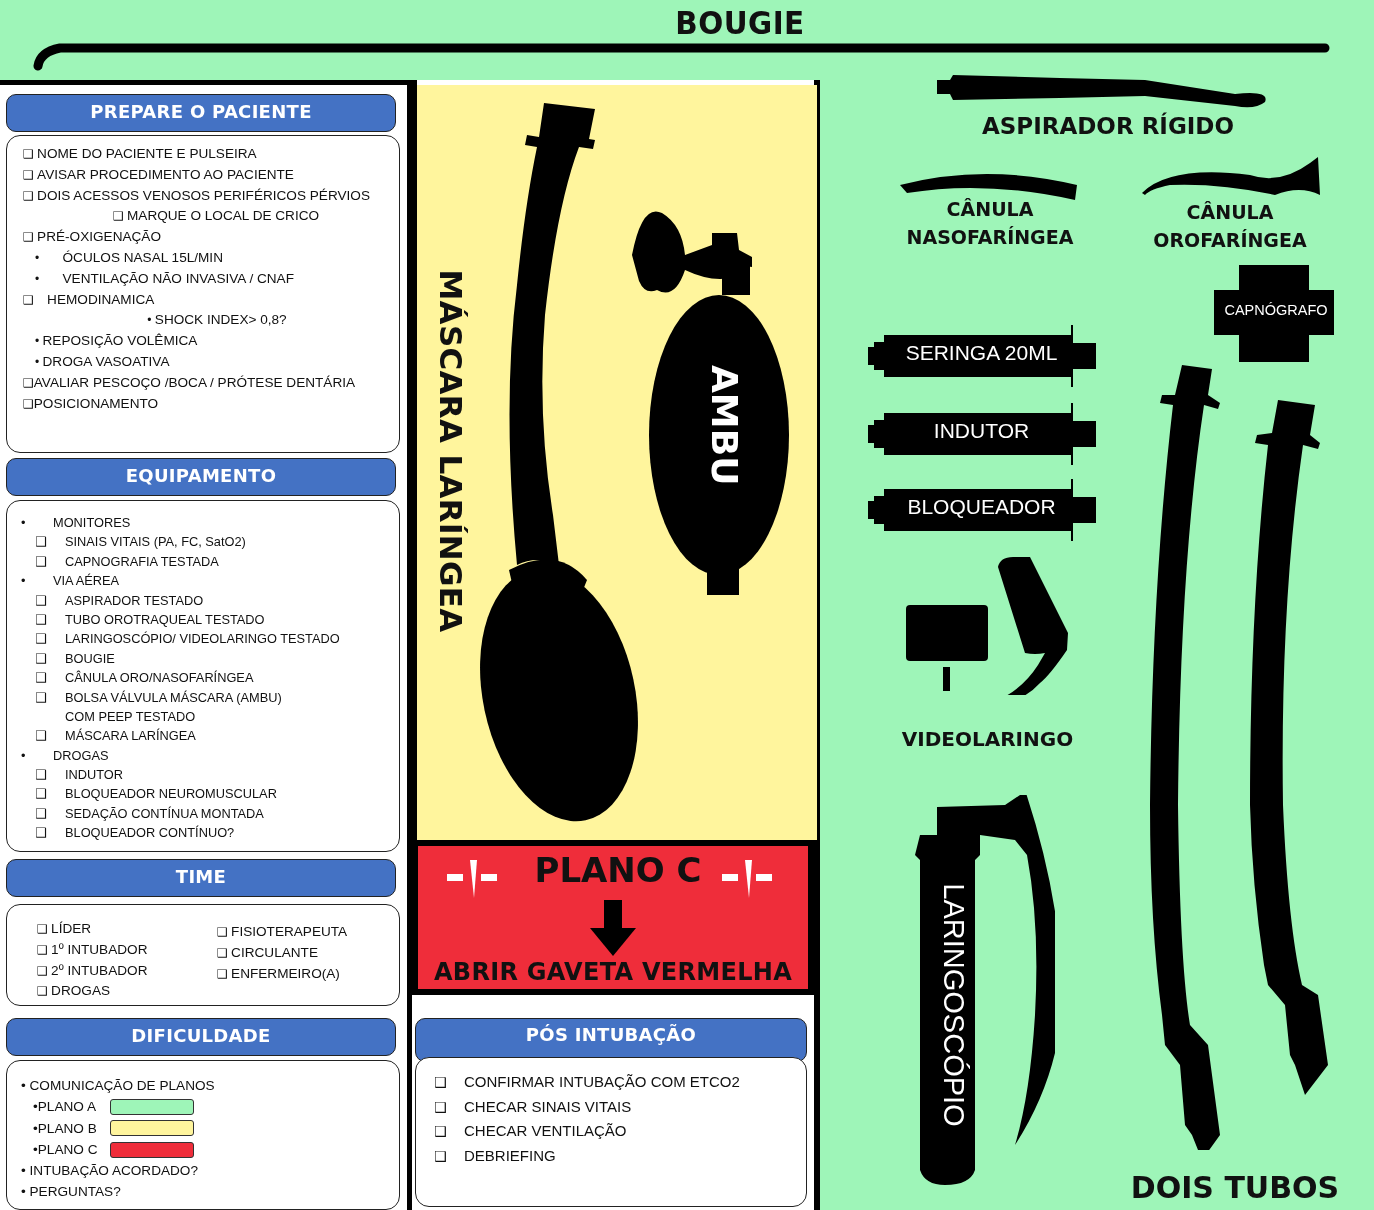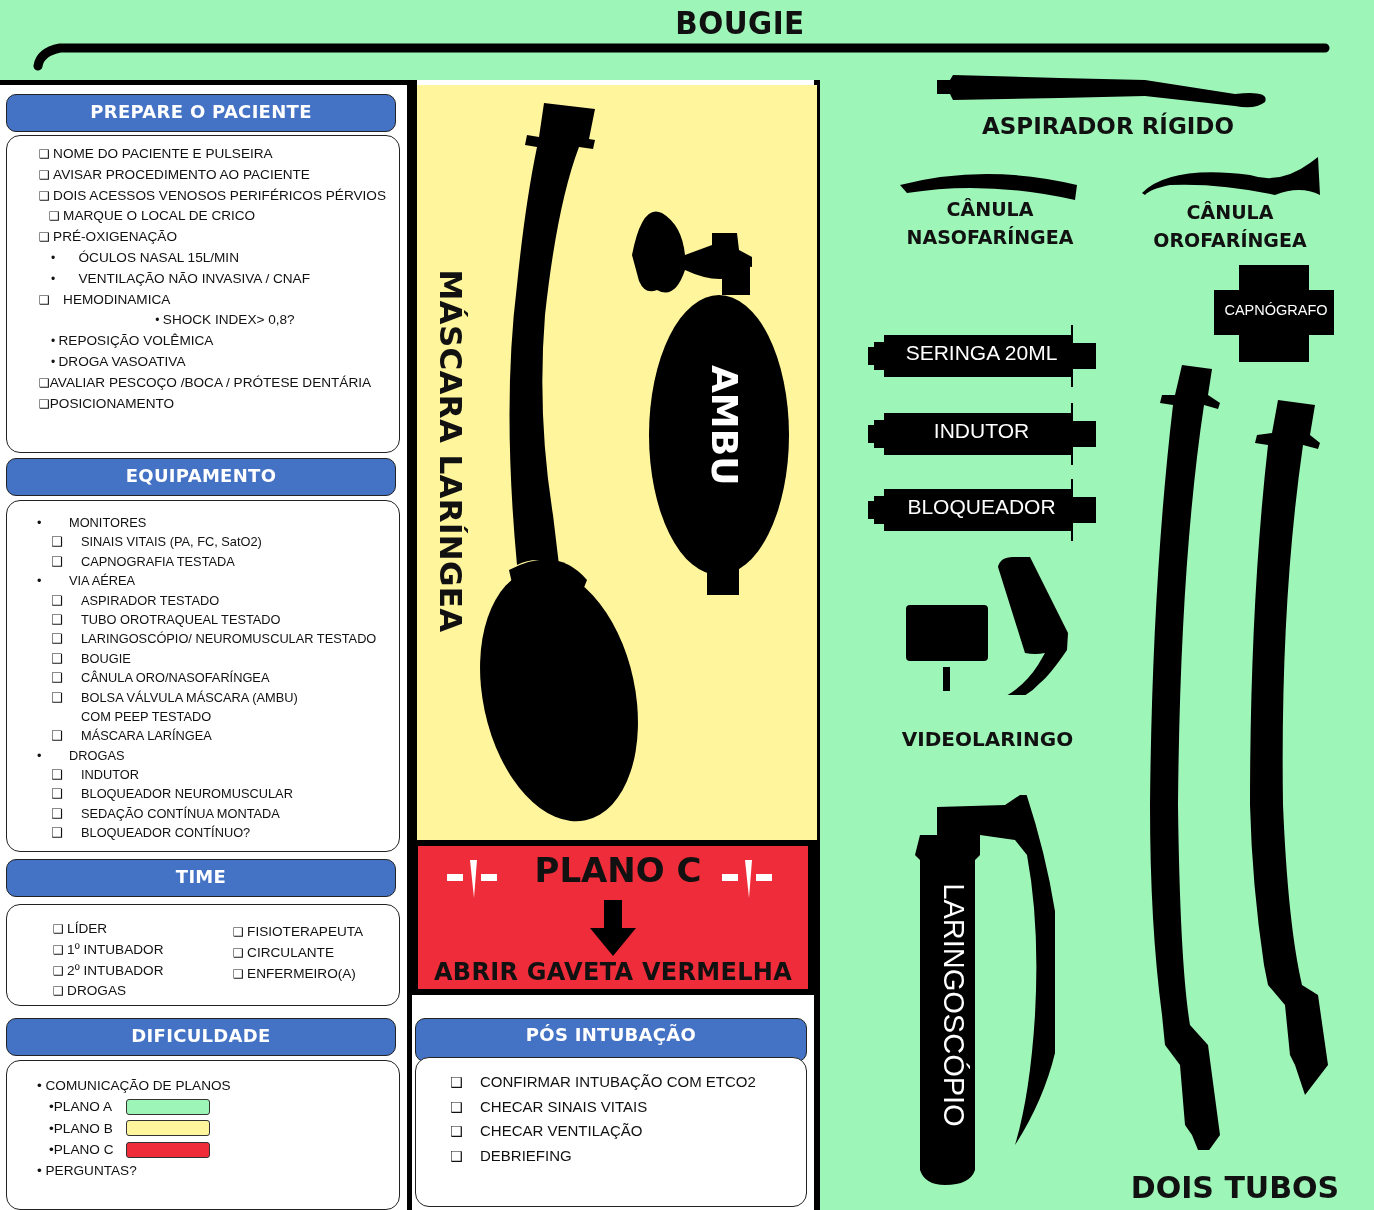--- a/index.html
+++ b/index.html
@@ -8,21 +8,21 @@
   .abs { position: absolute; }
 
   
   #bougie-title { left: 0; width: 1480px; top: 4px; text-align: center; font-weight: bold; font-size: 32px; letter-spacing: 0.5px; font-family: "DejaVu Sans", sans-serif; transform: scaleX(0.92); transform-origin: 740px 0; }
   #bougie-shape { left: 30px; top: 36px; }
 
   
   #left-col { left: 0; top: 80px; width: 412px; height: 1130px; background: #fff; border-top: 5px solid #000; border-right: 5px solid #000; }
   .sec-head { position: absolute; left: 6px; width: 390px; height: 38px; background: #4472c4; border: 1.5px solid #222; border-radius: 10px; color: #fff; font-weight: bold; font-size: 18px; text-align: center; line-height: 34px; font-family: "DejaVu Sans", sans-serif; letter-spacing: 0.3px; }
   .sec-box { position: absolute; left: 6px; width: 394px; background: #fff; border: 1.5px solid #222; border-radius: 14px; font-size: 13.6px; line-height: 20.8px; padding-top: 8px; }
-  .sec-box .row { white-space: nowrap; margin-left: 16px; }
+  .sec-box .row { white-space: nowrap; }
 
   
   #mid-col { left: 412px; top: 80px; width: 408px; height: 1130px; background: #fff; border-right: 6px solid #000; }
   #yellow-panel { left: 5px; top: 5px; width: 400px; height: 755px; background: #fff59d; border-right: 0; }
   #red-panel { left: 0px; top: 760px; width: 402px; height: 155px; background: #ef2d3a; border: 6px solid #000; }
   #mid-black-left { left: 0; top: 0; width: 5px; height: 915px; background: #000; }
 
   
   .black-label { position: absolute; color: #fff; font-size: 21px; text-align: center; white-space: nowrap; }
   .item-label { position: absolute; font-weight: bold; color: #111; text-align: center; font-family: "DejaVu Sans", sans-serif; white-space: nowrap; }
@@ -35,21 +35,21 @@
   <path d="M8 30 Q10 16 30 12 L1295 12" stroke="#000" stroke-width="9" fill="none" stroke-linecap="round"></path>
 </svg>
 
 <div id="left-col" class="abs">
 
   <div class="sec-head" style="top:9px;">PREPARE O PACIENTE</div>
   <div class="sec-box" id="prepare-box" style="top:50px; height:318px; padding-left:16px;">
       <div class="row" style="padding-left: 0px; white-space: pre;"><span style="font-size: 12px;">❑ </span><span>NOME DO PACIENTE E PULSEIRA</span></div>
       <div class="row" style="padding-left: 0px; white-space: pre;"><span style="font-size: 12px;">❑ </span><span>AVISAR PROCEDIMENTO AO PACIENTE</span></div>
       <div class="row" style="padding-left: 0px; white-space: pre;"><span style="font-size: 12px;">❑ </span><span>DOIS ACESSOS VENOSOS PERIFÉRICOS PÉRVIOS</span></div>
-      <div class="row" style="padding-left: 10px; white-space: pre;"><span style="font-size: 12px;">❑ </span><span>MARQUE O LOCAL DE CRICO</span></div>
+      <div class="row" style="padding-left: 10px; white-space: pre; text-align: center;"><span style="font-size: 12px;">❑ </span><span>MARQUE O LOCAL DE CRICO</span></div>
       <div class="row" style="padding-left: 0px; white-space: pre;"><span style="font-size: 12px;">❑ </span><span>PRÉ-OXIGENAÇÃO</span></div>
       <div class="row" style="padding-left: 12px; white-space: pre;"><span style="font-size: 12px;">•       </span><span>ÓCULOS NASAL 15L/MIN</span></div>
       <div class="row" style="padding-left: 12px; white-space: pre;"><span style="font-size: 12px;">•       </span><span>VENTILAÇÃO NÃO INVASIVA / CNAF</span></div>
       <div class="row" style="padding-left: 0px; white-space: pre;"><span style="font-size: 12px;">❑    </span><span>HEMODINAMICA</span></div>
       <div class="row" style="padding-left: 12px; white-space: pre; text-align: center;"><span style="font-size: 12px;">• </span><span>SHOCK INDEX&gt; 0,8?</span></div>
       <div class="row" style="padding-left: 12px; white-space: pre;"><span style="font-size: 12px;">• </span><span>REPOSIÇÃO VOLÊMICA</span></div>
       <div class="row" style="padding-left: 12px; white-space: pre;"><span style="font-size: 12px;">• </span><span>DROGA VASOATIVA</span></div>
       <div class="row" style="white-space: pre;"><span style="font-size: 12px;">❑</span><span>AVALIAR PESCOÇO /BOCA / PRÓTESE DENTÁRIA</span></div>
       <div class="row" style="white-space: pre;"><span style="font-size: 12px;">❑</span><span>POSICIONAMENTO</span></div>
     </div>
@@ -75,21 +75,21 @@
       <div class="row" style="position: relative; height: 19.4px;">
         <span style="position: absolute; left: 28px; font-size: 13px;">❑</span>
         <span style="position: absolute; left: 58px;">ASPIRADOR TESTADO</span>
       </div>
       <div class="row" style="position: relative; height: 19.4px;">
         <span style="position: absolute; left: 28px; font-size: 13px;">❑</span>
         <span style="position: absolute; left: 58px;">TUBO OROTRAQUEAL  TESTADO</span>
       </div>
       <div class="row" style="position: relative; height: 19.4px;">
         <span style="position: absolute; left: 28px; font-size: 13px;">❑</span>
-        <span style="position: absolute; left: 58px;">LARINGOSCÓPIO/ NEUROMUSCULAR TESTADO</span>
+        <span style="position: absolute; left: 58px;">LARINGOSCÓPIO/ VIDEOLARINGO TESTADO</span>
       </div>
       <div class="row" style="position: relative; height: 19.4px;">
         <span style="position: absolute; left: 28px; font-size: 13px;">❑</span>
         <span style="position: absolute; left: 58px;">BOUGIE</span>
       </div>
       <div class="row" style="position: relative; height: 19.4px;">
         <span style="position: absolute; left: 28px; font-size: 13px;">❑</span>
         <span style="position: absolute; left: 58px;">CÂNULA ORO/NASOFARÍNGEA</span>
       </div>
       <div class="row" style="position: relative; height: 19.4px;">
@@ -153,20 +153,21 @@
           <span>• </span>
           <span style="width: 72px; display: inline-block;">PLANO B</span>
           <span style="display: inline-block; width: 84px; height: 16px; border: 1.5px solid rgb(51, 51, 51); border-radius: 3px; background: rgb(255, 245, 157);"></span>
         </div>
         <div class="row" style="padding-left: 12px; display: flex; align-items: center;">
           <span>• </span>
           <span style="width: 72px; display: inline-block;">PLANO C</span>
           <span style="display: inline-block; width: 84px; height: 16px; border: 1.5px solid rgb(51, 51, 51); border-radius: 3px; background: rgb(239, 45, 58);"></span>
         </div>
       </div>
+    <div class="row">• <span>INTUBAÇÃO ACORDADO?</span></div>
     <div class="row">• <span>PERGUNTAS?</span></div>
   </div>
 </div>
 
 <div id="mid-col" class="abs">
   <div id="mid-black-left" class="abs"></div>
   <div id="yellow-panel" class="abs">
 
     <svg class="abs" style="left:0; top:0;" width="400" height="755">
       <path d="M127 18 L178 24 L172 54 L178 55 L176 64 L162 62 Q140 120 128 230 Q120 330 136 430 L142 480 Q120 470 100 480 Q85 320 100 200 Q108 120 120 62 L108 60 L110 50 L122 52 Z" fill="#000"></path>

